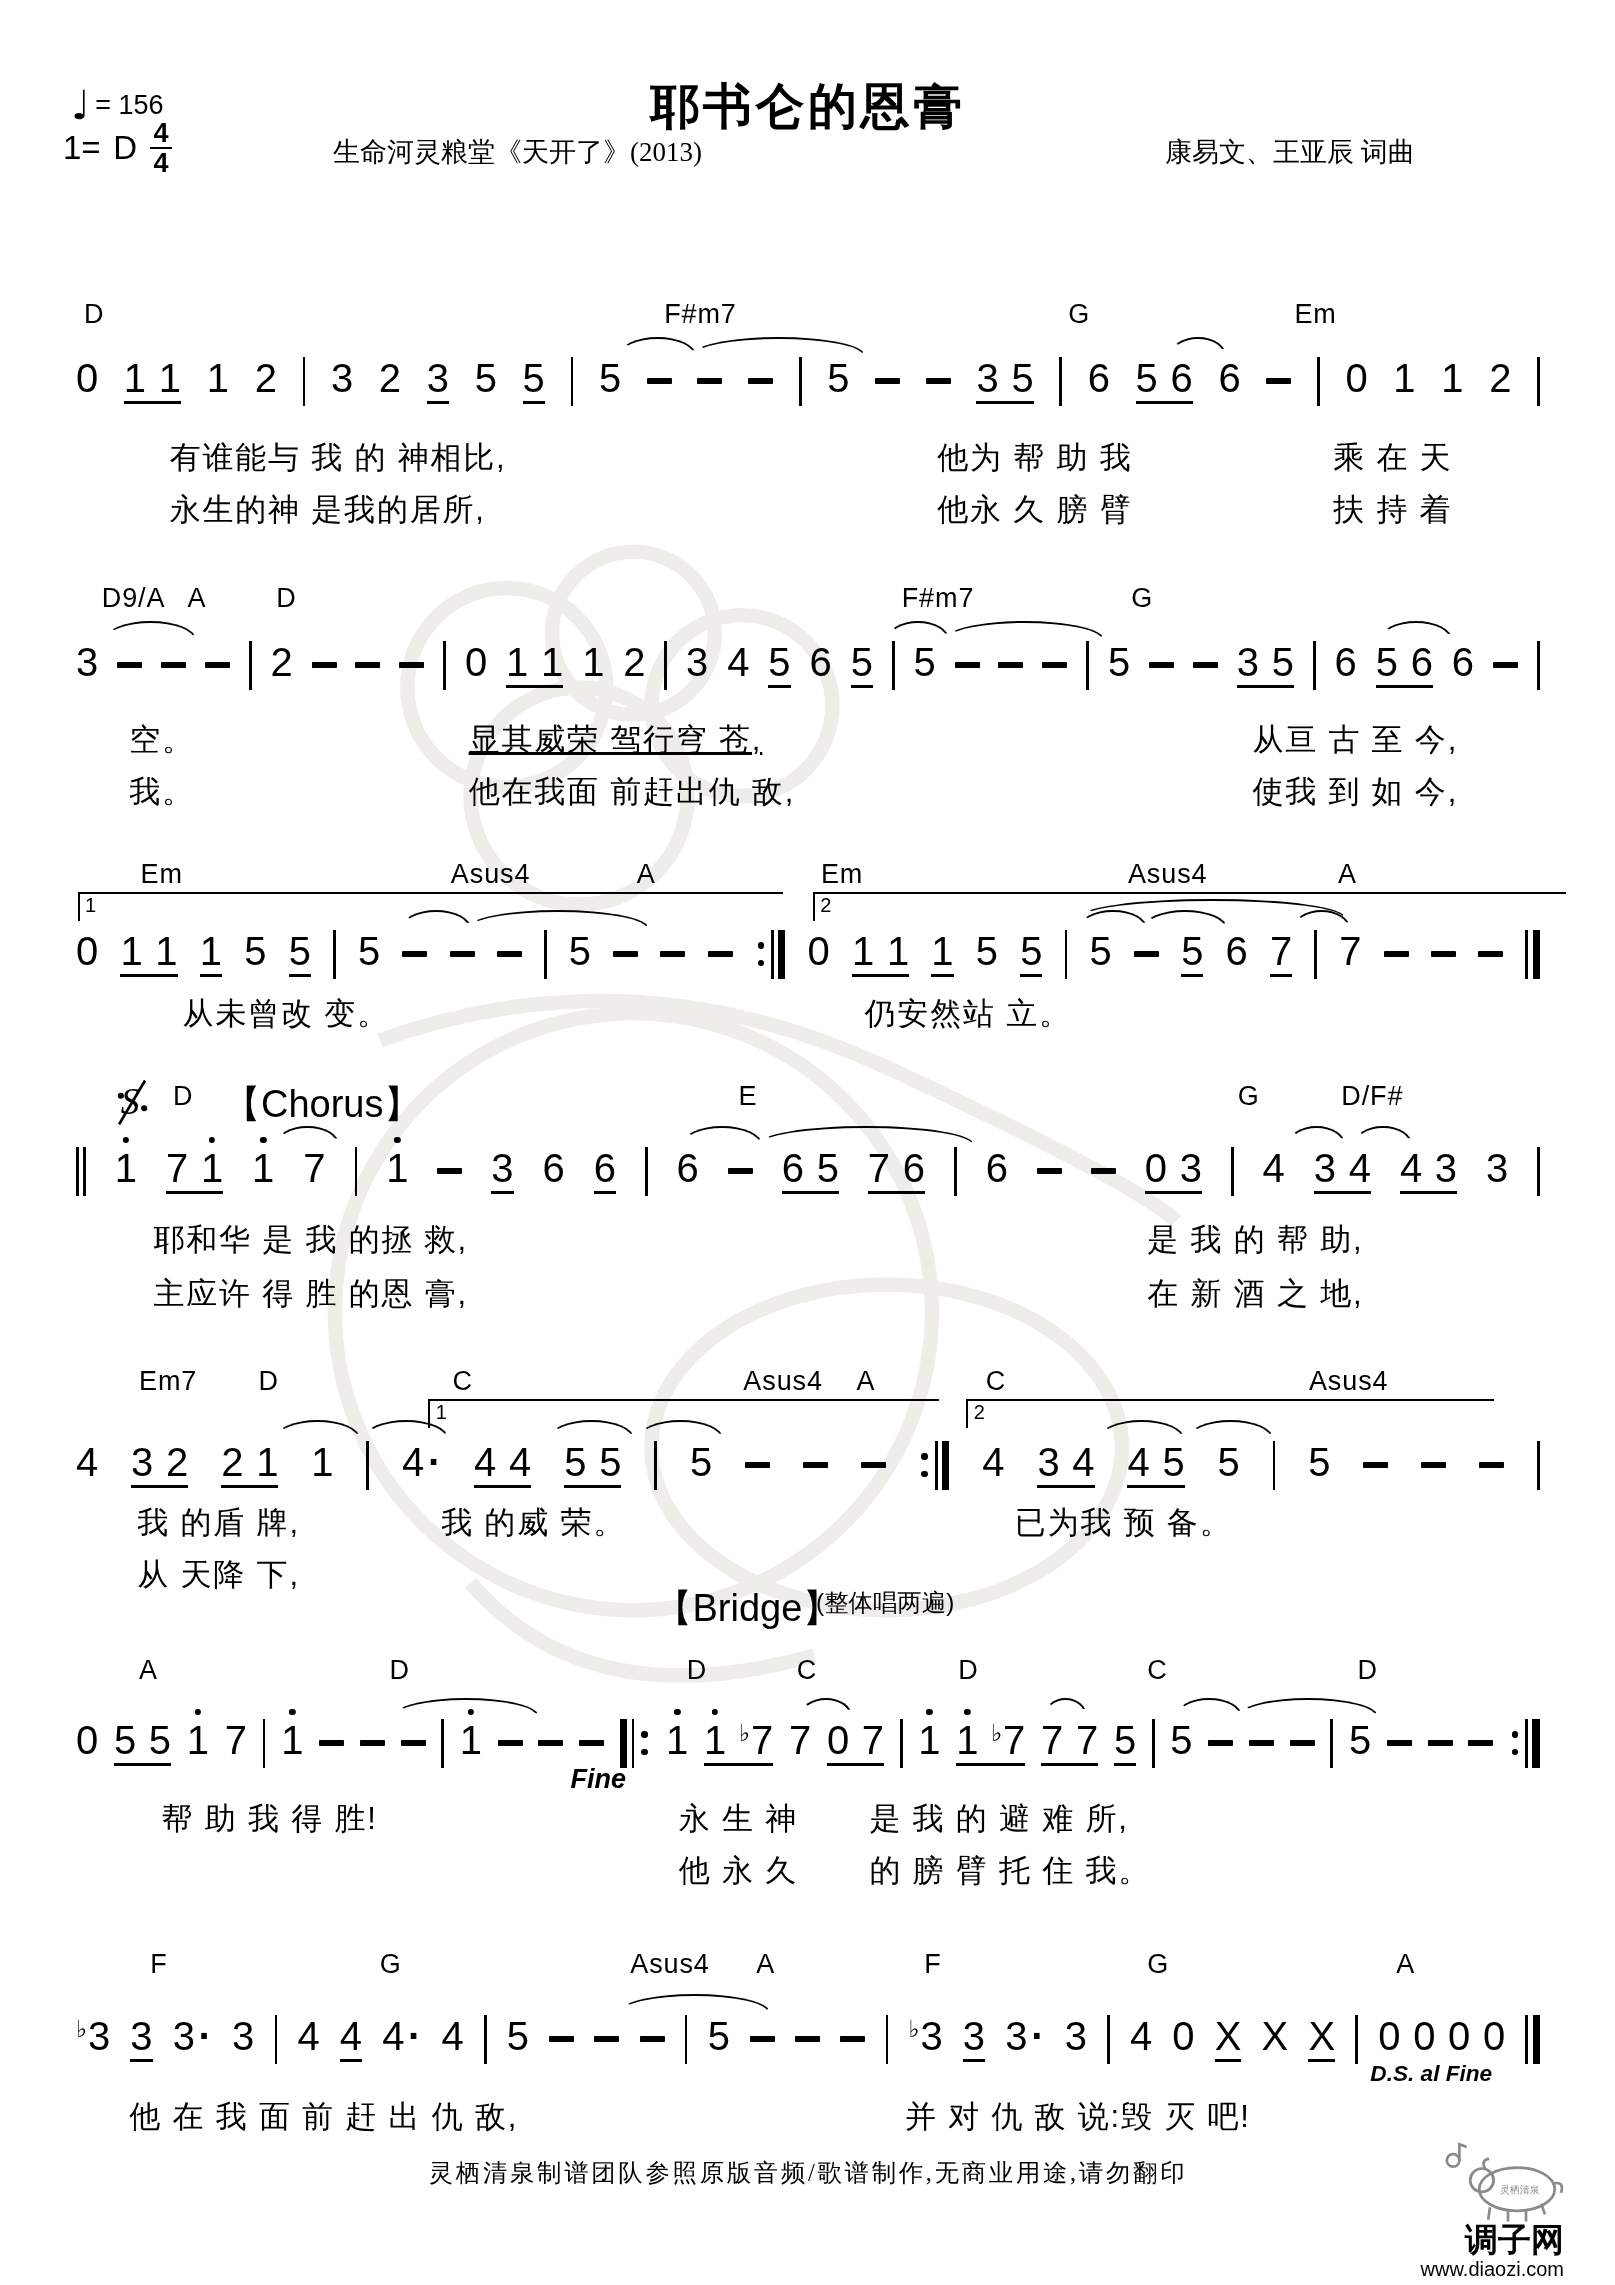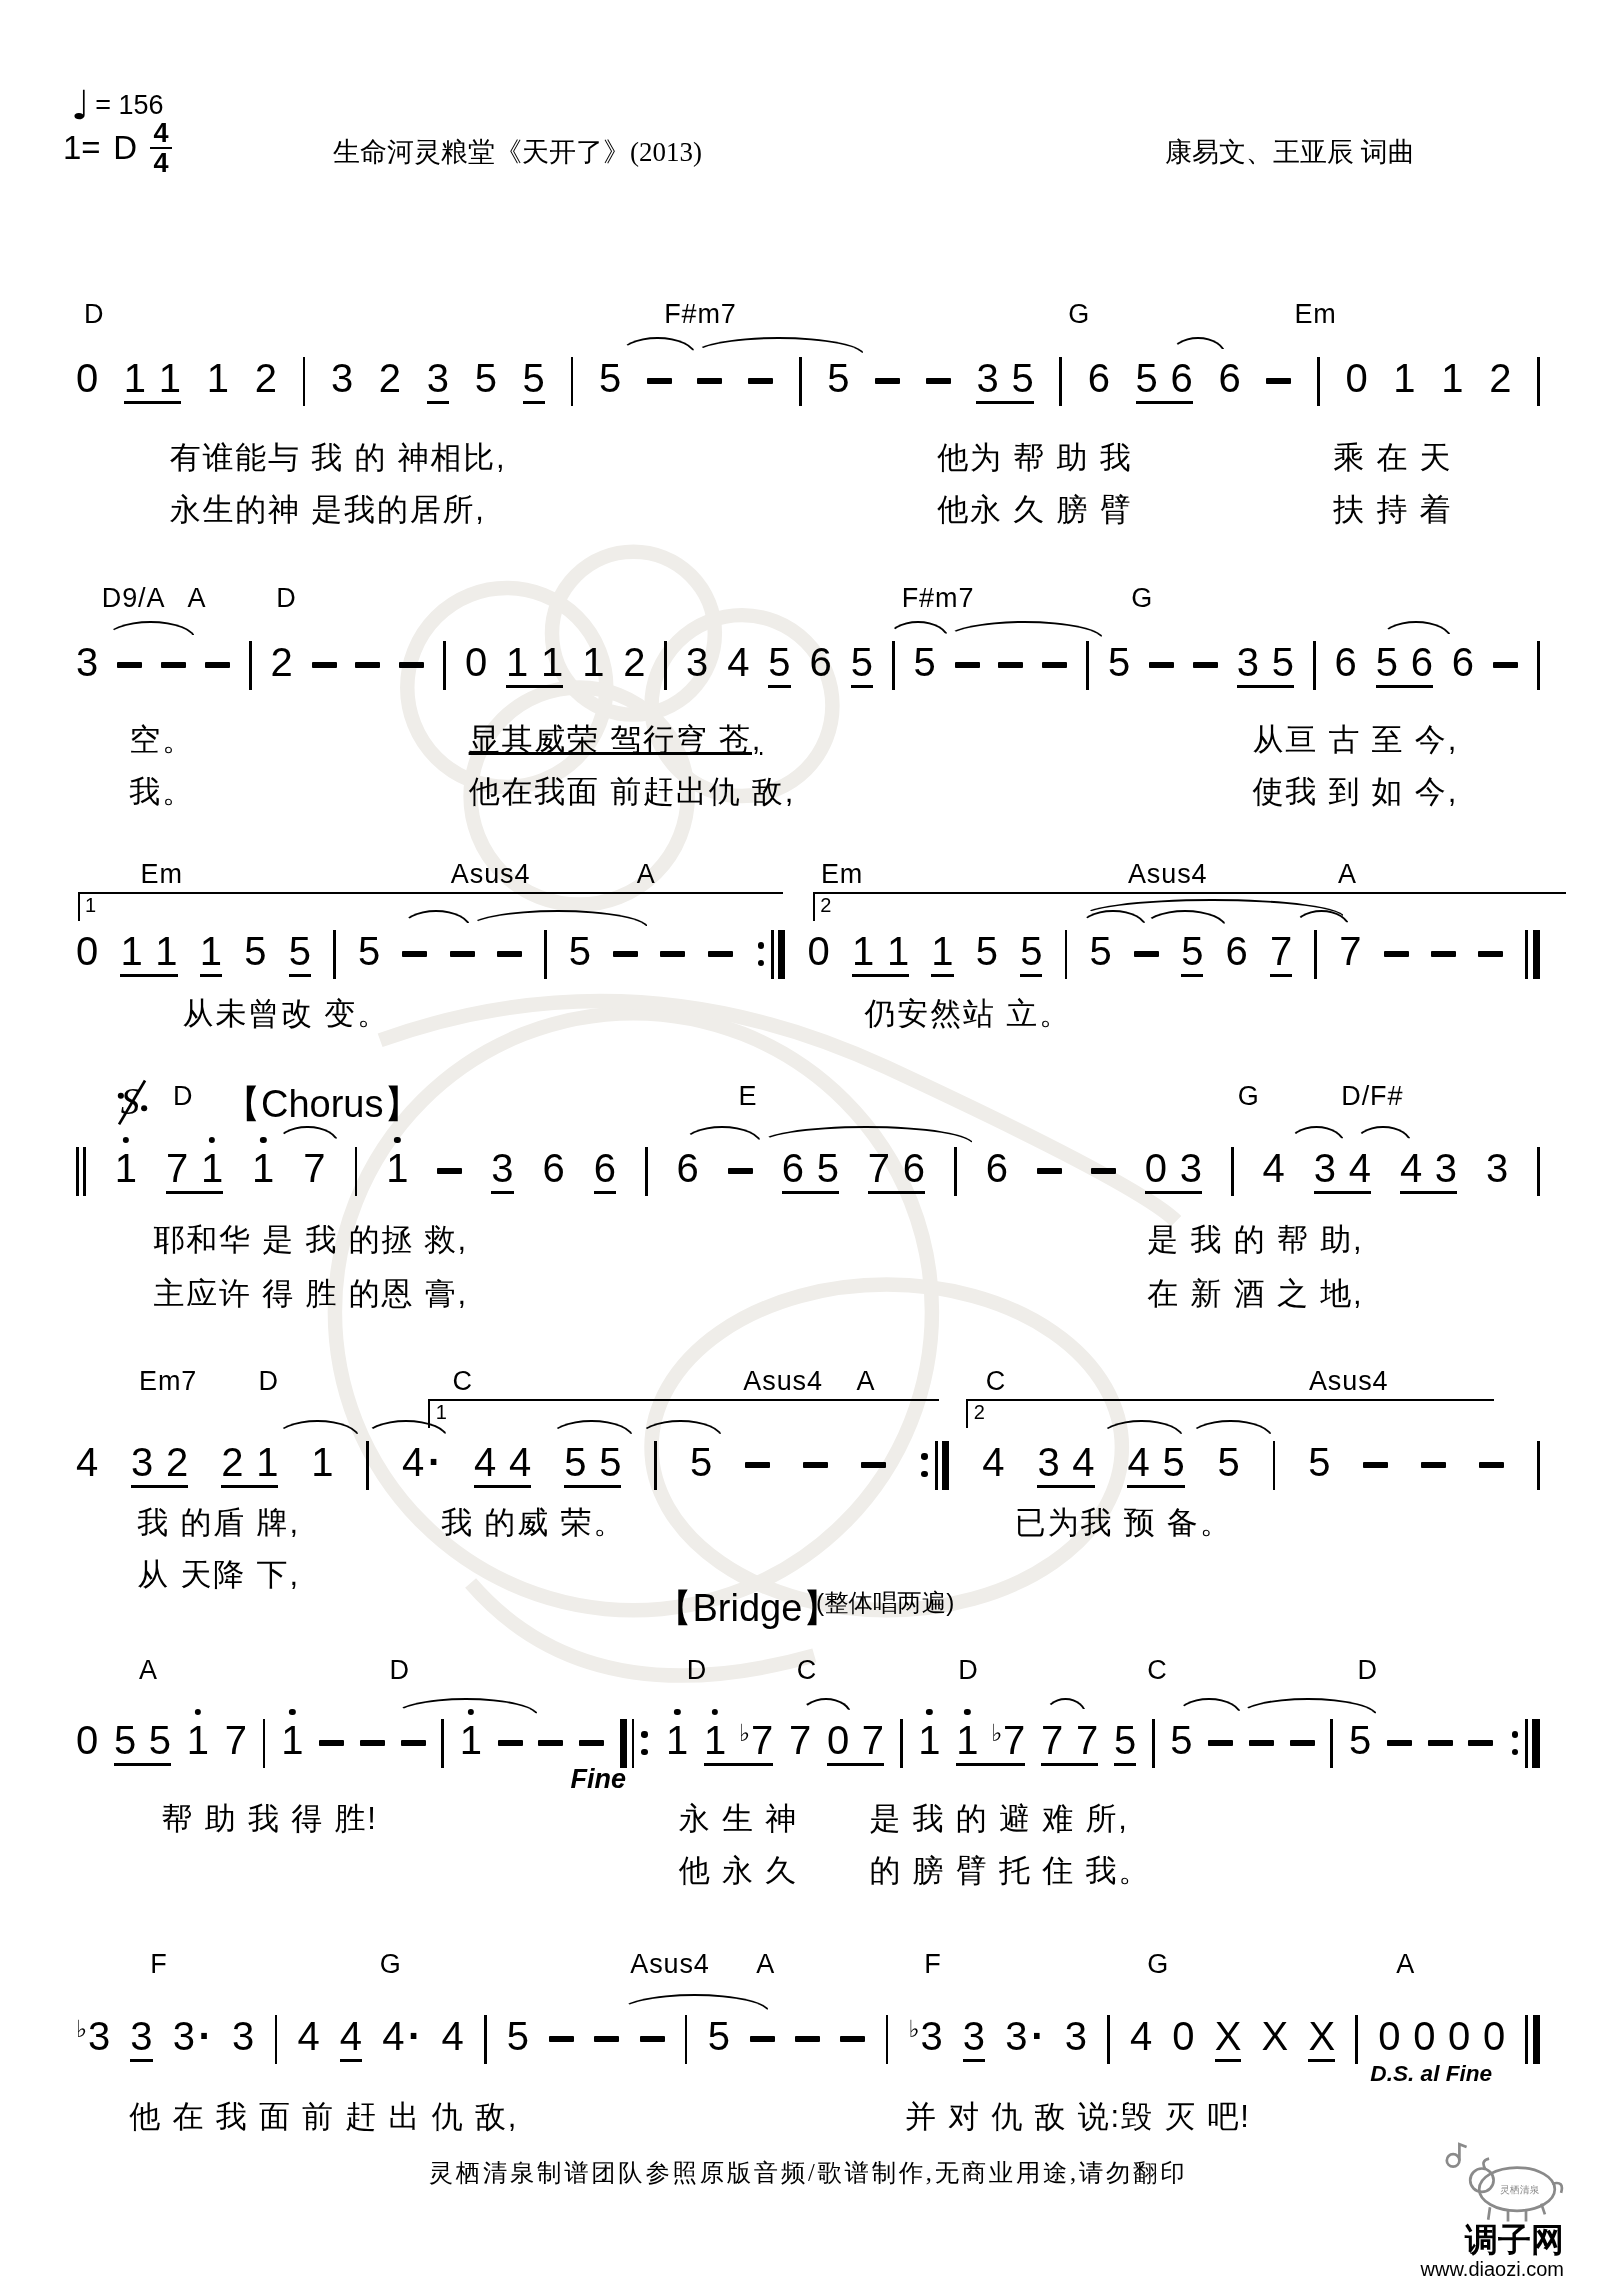--- a/index.html
+++ b/index.html
@@ -78,20 +78,21 @@
 
   <div class="abs" id="keyrow">
     <span>1=</span>
     <span>D</span>
     <span class="frac">
       <span class="nu">4</span>
       <span>4</span>
     </span>
   </div>
 
+  <div class="abs" id="title">耶书仑的恩膏</div>
   <div class="abs" id="subtitle">生命河灵粮堂《天开了》(2013)</div>
   <div class="abs" id="credits">康易文、王亚辰 词曲</div>
 
   <div id="systems">
       <div class="system" style="top: 299px;">
         <span class="chord" style="left: 5.2%;">D</span>
         <span class="chord" style="left: 41.1%;">F#m7</span>
         <span class="chord" style="left: 66.1%;">G</span>
         <span class="chord" style="left: 80.1%;">Em</span>
         <div class="arc" style="left: 38.3%; width: 4.5%; top: 38px;"></div>

